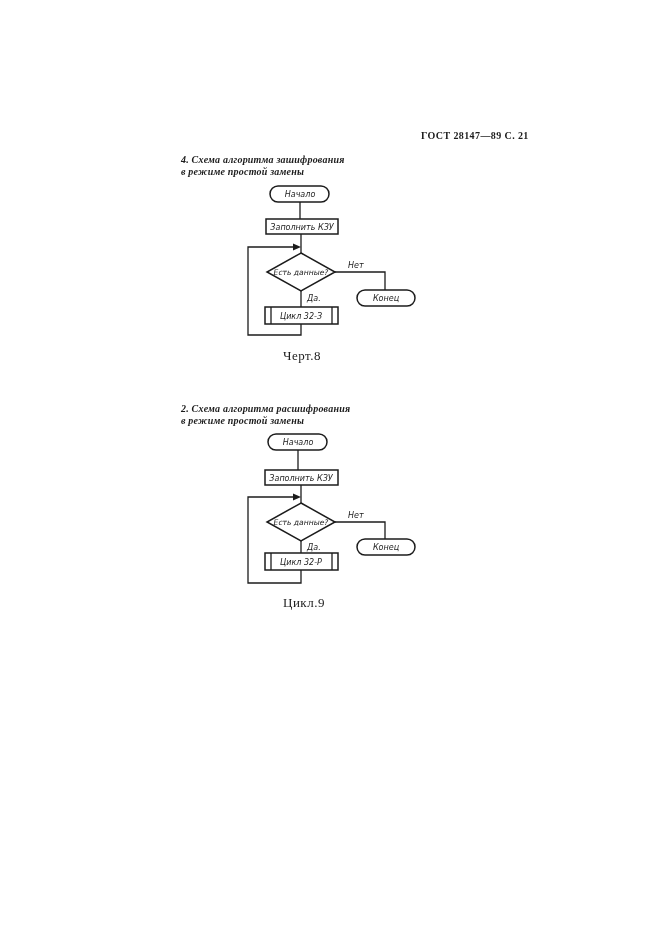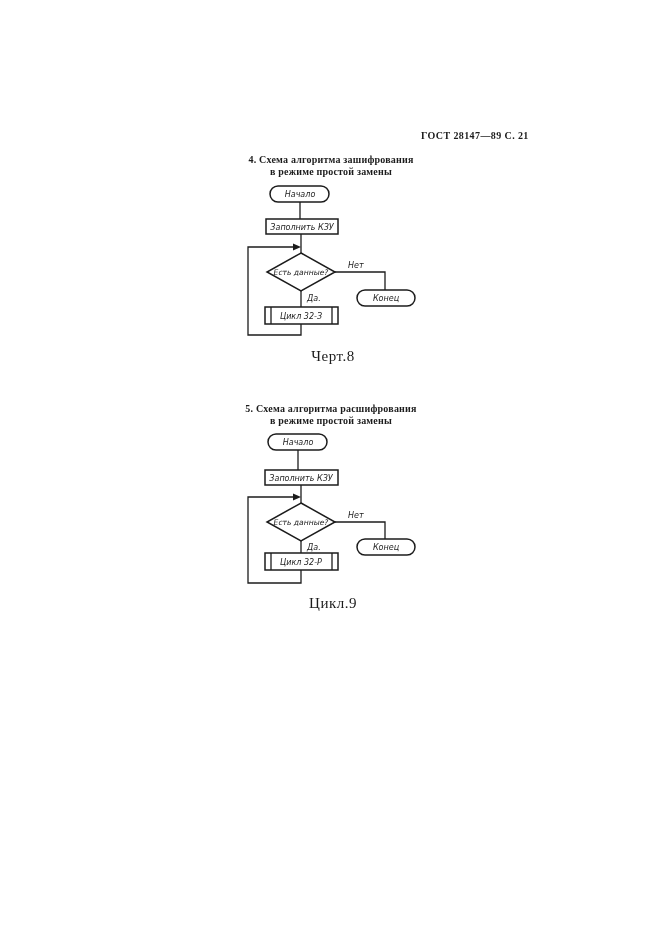--- a/index.html
+++ b/index.html
@@ -5,28 +5,28 @@
   html,body{margin:0;padding:0;background:#fff;}
   .page{
     position:relative;width:661px;height:704px;background:#ffffff;
     color:#1c1c1c;font-family:"Liberation Serif",serif;overflow:hidden;
   }
   .page-header{
     position:absolute;top:130px;left:421px;font-size:10px;font-weight:bold;
     letter-spacing:.4px;white-space:nowrap;
   }
   .section-title{
-    position:absolute;width:300px;text-align:center;font-size:10px;
-    font-weight:bold;line-height:12px;letter-spacing:.2px;
+    position:absolute;width:300px;font-size:10px;
+    font-weight:bold;line-height:12px;letter-spacing:.2px;font-style:italic;
   }
   .section-title .t2{font-weight:bold;}
   #title-enc{left:181px;top:154px;}
   #title-dec{left:181px;top:403px;}
   .fig-caption{
-    position:absolute;width:100px;text-align:center;font-size:15px;
+    position:absolute;width:100px;font-size:13px;
     letter-spacing:.5px;
   }
   #caption-8{left:283px;top:348px;}
   #caption-9{left:283px;top:595px;}
   svg.flow{position:absolute;left:0;top:0;}
   .shape{fill:none;stroke:#1c1c1c;stroke-width:1.5;}
   .conn{fill:none;stroke:#1c1c1c;stroke-width:1.3;}
   .arrow{fill:#1c1c1c;stroke:none;}
   .flabel{
     font-family:"DejaVu Sans",sans-serif;font-style:italic;font-size:8px;
@@ -40,21 +40,21 @@
 <div class="page">
 
   <div class="page-header">ГОСТ 28147—89 С. 21</div>
 
   <div class="section-title" id="title-enc">
     <div>4. Схема алгоритма зашифрования</div>
     <div class="t2">в режиме простой замены</div>
   </div>
 
   <div class="section-title" id="title-dec">
-    <div>5. Схема алгоритма расшифрования</div>
+    <div>2. Схема алгоритма расшифрования</div>
     <div class="t2">в режиме простой замены</div>
   </div>
 
   <svg class="flow" width="661" height="936" viewBox="0 0 661 936">
 
     <g>
       <rect class="shape" x="270" y="186" width="59" height="16" rx="8" ry="8"></rect>
       <text class="flabel" x="300" y="197" text-anchor="middle">Начало</text>
 
       <line class="conn" x1="300" y1="202" x2="300" y2="219"></line>

